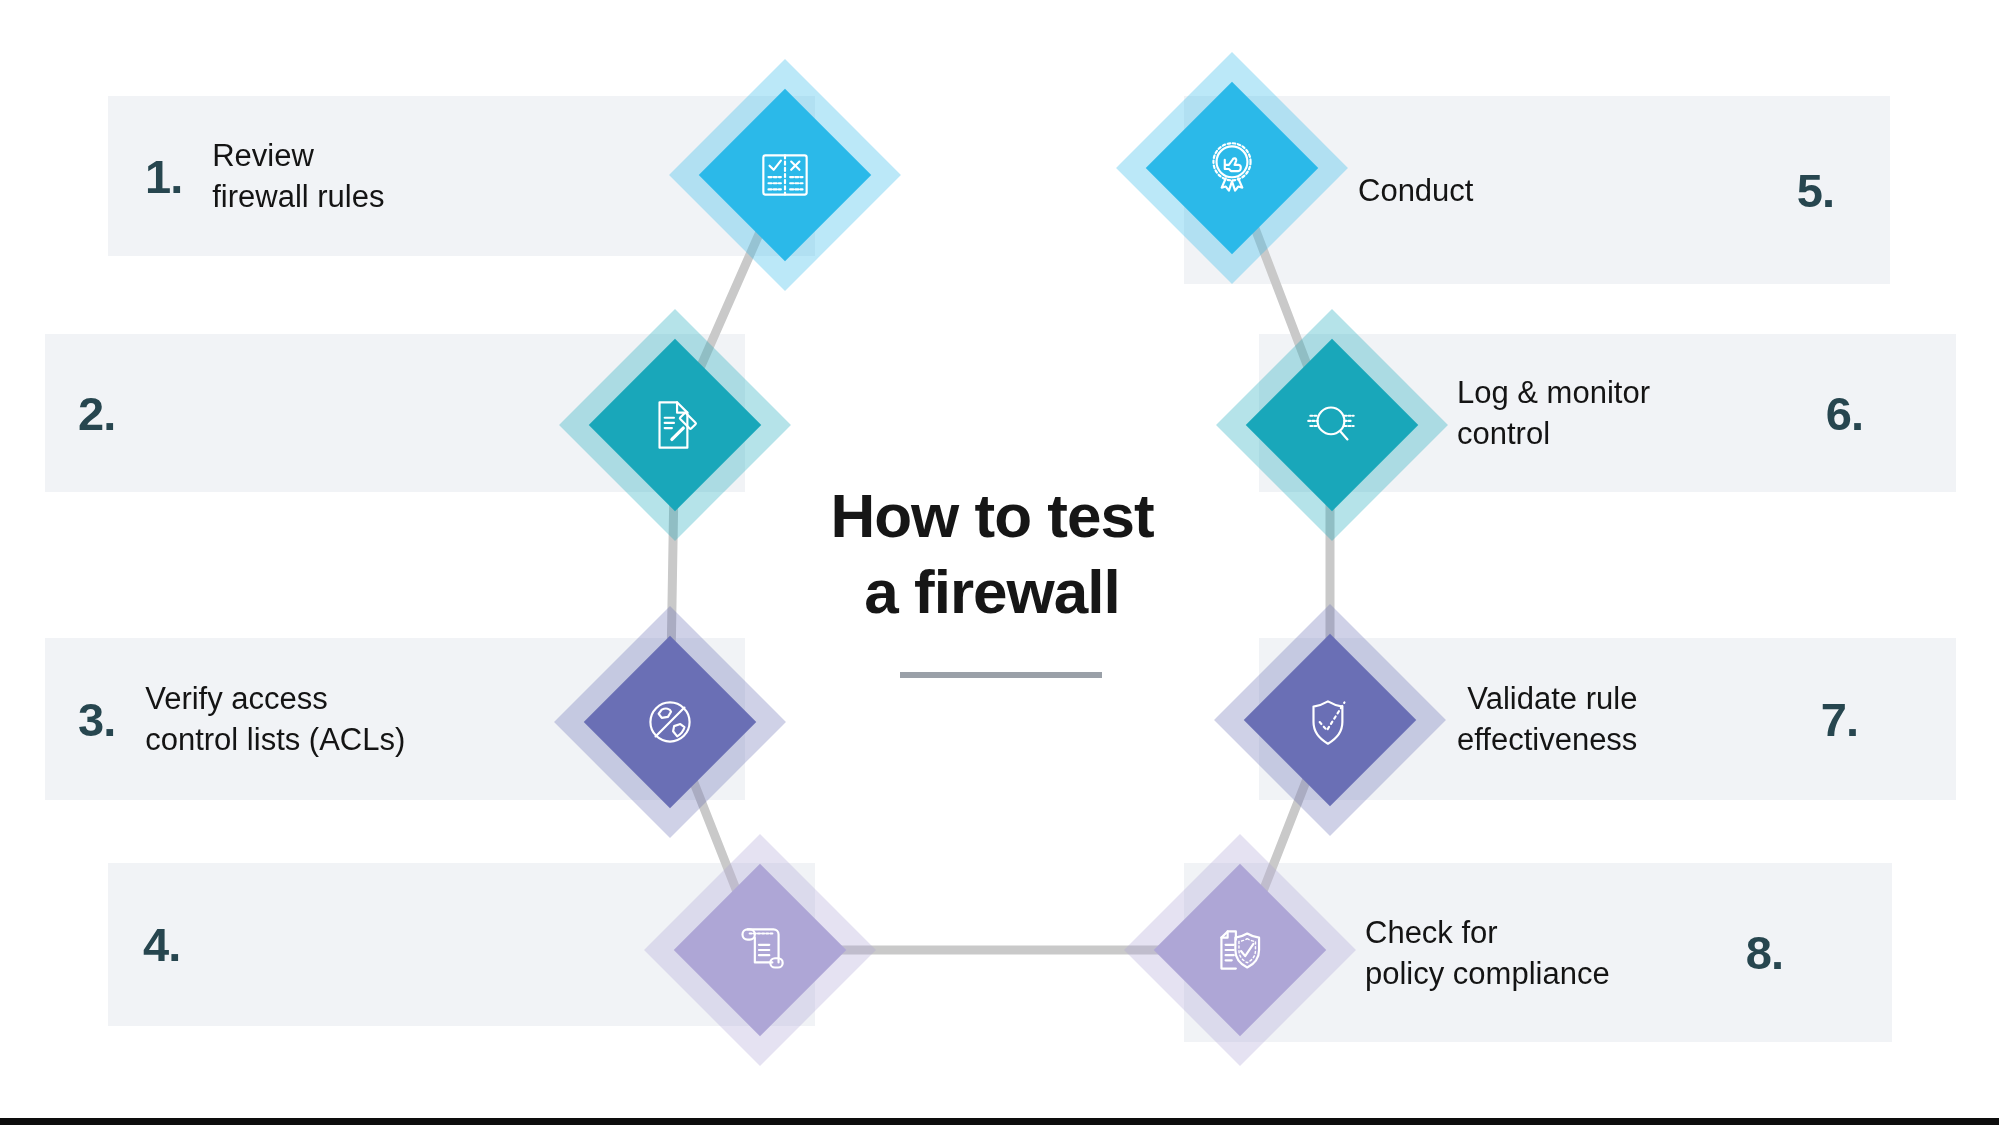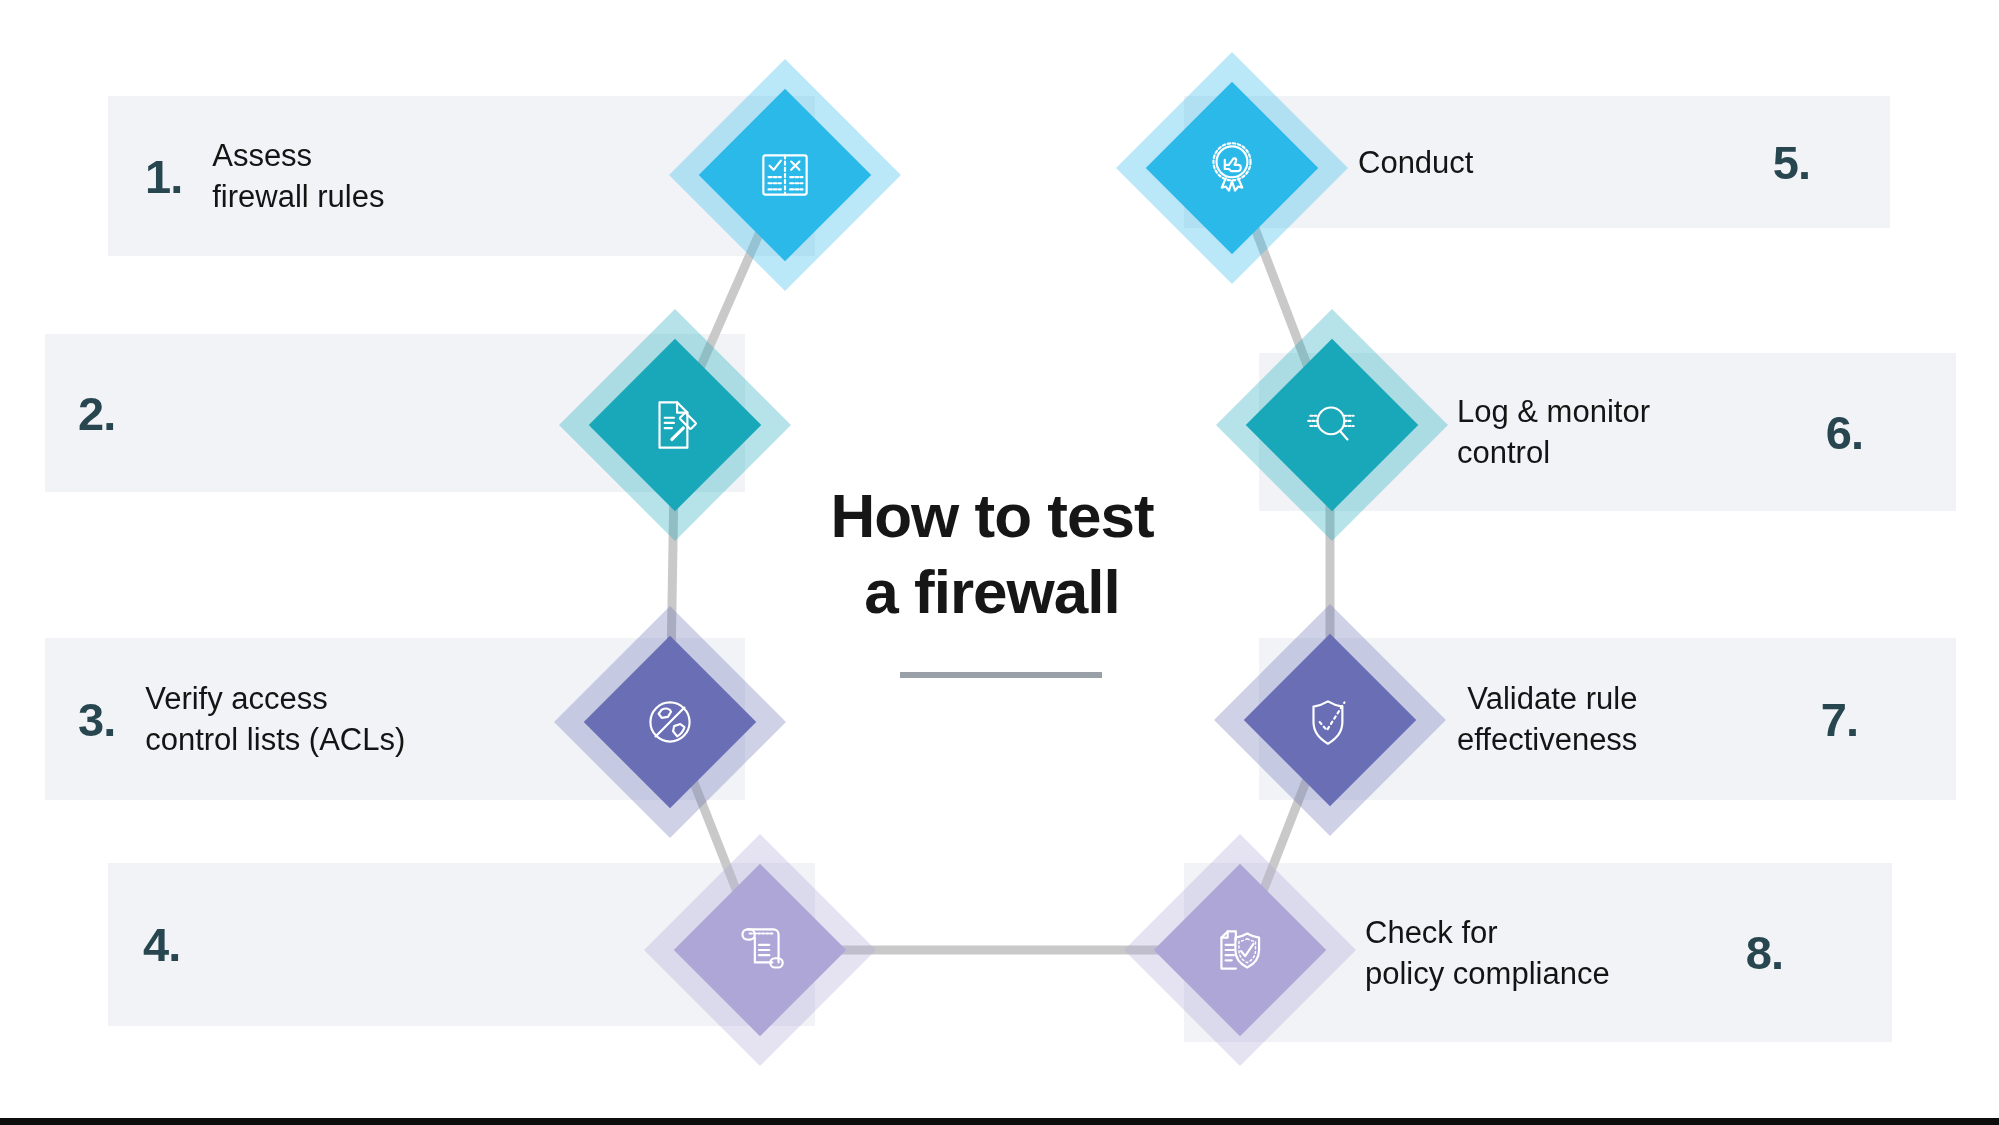--- a/index.html
+++ b/index.html
@@ -36,49 +36,49 @@
   .footer-bar{position:absolute;left:0;bottom:0;width:1999px;height:7px;background:#0d0d0d;}
 </style>
 </head>
 <body>
 
 <div class="canvas">
 
   <div class="band left" style="left:108px;top:96px;width:707px;height:160px;padding-left:37px;">
     <div class="num">1.</div>
     <div class="label">
-      <div>Assess</div>
+      <div>Review</div>
         <div>firewall rules</div>
     </div>
   </div>
 
   <div class="band left" style="left:45px;top:334px;width:700px;height:158px;padding-left:33px;">
     <div class="num">2.</div>
   </div>
 
   <div class="band left" style="left:45px;top:638px;width:700px;height:162px;padding-left:33px;">
     <div class="num">3.</div>
     <div class="label">
       <div>Verify access</div>
         <div>control lists (ACLs)</div>
     </div>
   </div>
 
   <div class="band left" style="left:108px;top:863px;width:707px;height:163px;padding-left:35px;">
     <div class="num">4.</div>
   </div>
 
-  <div class="band right" style="left:1184px;top:96px;width:706px;height:132px;padding-left:174px;padding-right:80px;text-align:center;">
+  <div class="band right" style="left:1184px;top:96px;width:706px;height:188px;padding-left:174px;padding-right:56px;text-align:center;">
     <div class="label">
       <div>Conduct</div>
     </div>
     <div class="num">5.</div>
   </div>
 
-  <div class="band right" style="left:1259px;top:334px;width:697px;height:158px;padding-left:198px;padding-right:93px;margin-top:19px;">
+  <div class="band right" style="left:1259px;top:334px;width:697px;height:158px;padding-left:198px;padding-right:93px;">
     <div class="label">
       <div>Log &amp; monitor</div>
         <div>control</div>
     </div>
     <div class="num">6.</div>
   </div>
 
   <div class="band right" style="left:1259px;top:638px;width:697px;height:162px;padding-left:198px;padding-right:98px;text-align:right;">
     <div class="label">
       <div>Validate rule</div>

